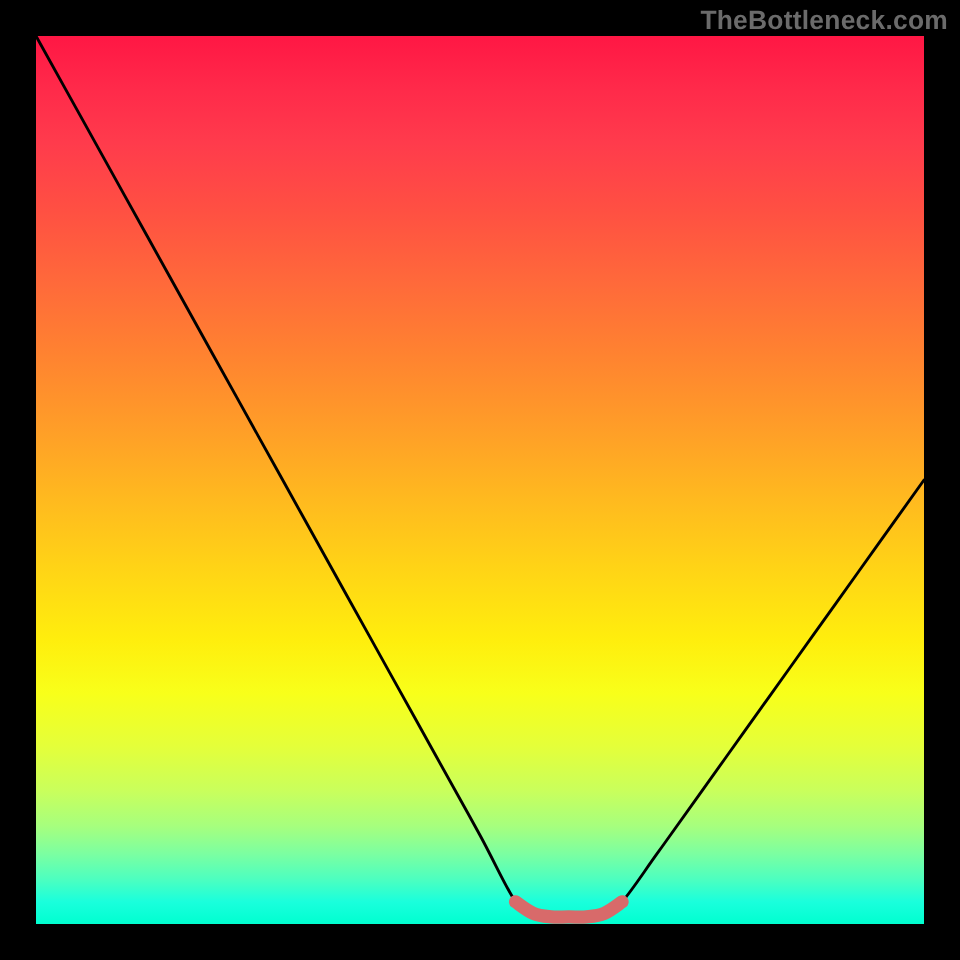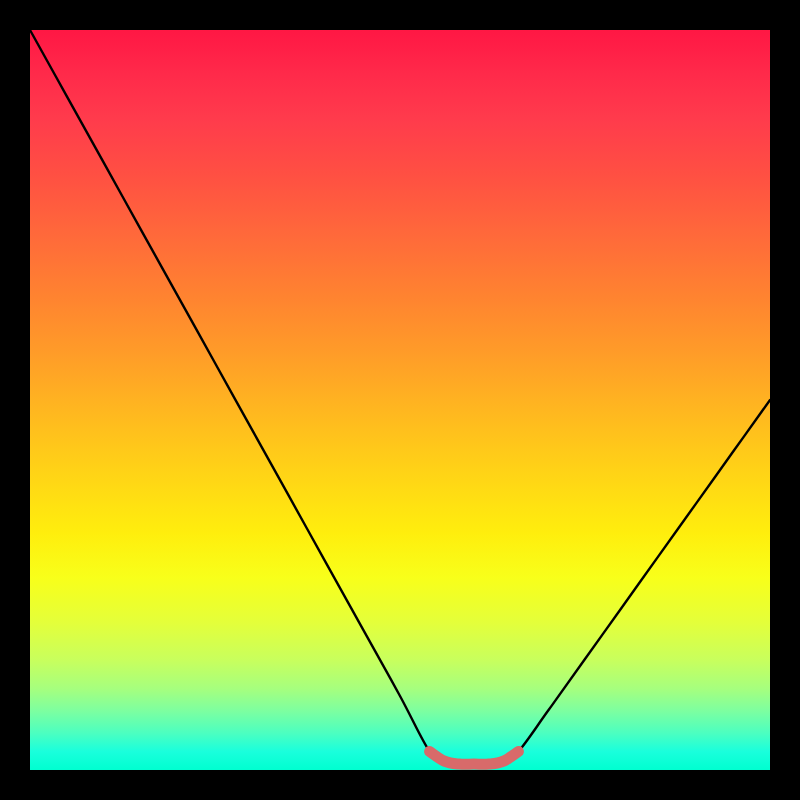--- a/index.html
+++ b/index.html
@@ -62,20 +62,21 @@
     top: 0;
     width: 740px;
     height: 740px;
     overflow: visible;
   }
 </style>
 </head>
 <body>
 
 <div class="frame">
+  <div class="attribution">TheBottleneck.com</div>
 
   <div class="plot">
     <svg class="curve" viewBox="0 0 740 740" preserveAspectRatio="none">
       <path id="main-curve" fill="none" stroke-width="2.4" stroke-linecap="round" stroke-linejoin="round" stroke="#000000" d="M 0.00 0.00 C 6.66 11.99, 23.68 42.62, 37.00 66.60 C 50.32 90.58, 60.68 109.22, 74.00 133.20 C 87.32 157.18, 97.68 175.82, 111.00 199.80 C 124.32 223.78, 134.68 242.42, 148.00 266.40 C 161.32 290.38, 171.68 309.02, 185.00 333.00 C 198.32 356.98, 208.68 375.62, 222.00 399.60 C 235.32 423.58, 245.68 442.22, 259.00 466.20 C 272.32 490.18, 282.68 508.82, 296.00 532.80 C 309.32 556.78, 319.68 575.42, 333.00 599.40 C 346.32 623.38, 358.01 644.02, 370.00 666.00 C 381.99 687.98, 391.61 709.78, 399.60 721.50 C 407.59 733.22, 409.07 728.86, 414.40 731.12 C 419.73 733.38, 423.87 733.55, 429.20 734.08 C 434.53 734.61, 438.67 734.08, 444.00 734.08 C 449.33 734.08, 453.47 734.61, 458.80 734.08 C 464.13 733.55, 468.27 733.38, 473.60 731.12 C 478.93 728.86, 480.41 730.56, 488.40 721.50 C 496.39 712.44, 506.01 697.45, 518.00 680.80 C 529.99 664.15, 541.68 647.65, 555.00 629.00 C 568.32 610.35, 578.68 595.85, 592.00 577.20 C 605.32 558.55, 615.68 544.05, 629.00 525.40 C 642.32 506.75, 652.68 492.25, 666.00 473.60 C 679.32 454.95, 689.68 440.45, 703.00 421.80 C 716.32 403.15, 733.34 379.32, 740.00 370.00"></path>
       <path id="highlight-curve" fill="none" stroke-width="11" stroke-linecap="round" stroke-linejoin="round" stroke="#d86a6a" d="M 399.60 721.50 C 402.26 723.23, 409.07 728.86, 414.40 731.12 C 419.73 733.38, 423.87 733.55, 429.20 734.08 C 434.53 734.61, 438.67 734.08, 444.00 734.08 C 449.33 734.08, 453.47 734.61, 458.80 734.08 C 464.13 733.55, 468.27 733.38, 473.60 731.12 C 478.93 728.86, 485.74 723.23, 488.40 721.50"></path>
     </svg>
   </div>
 </div>
 
 </body></html>

